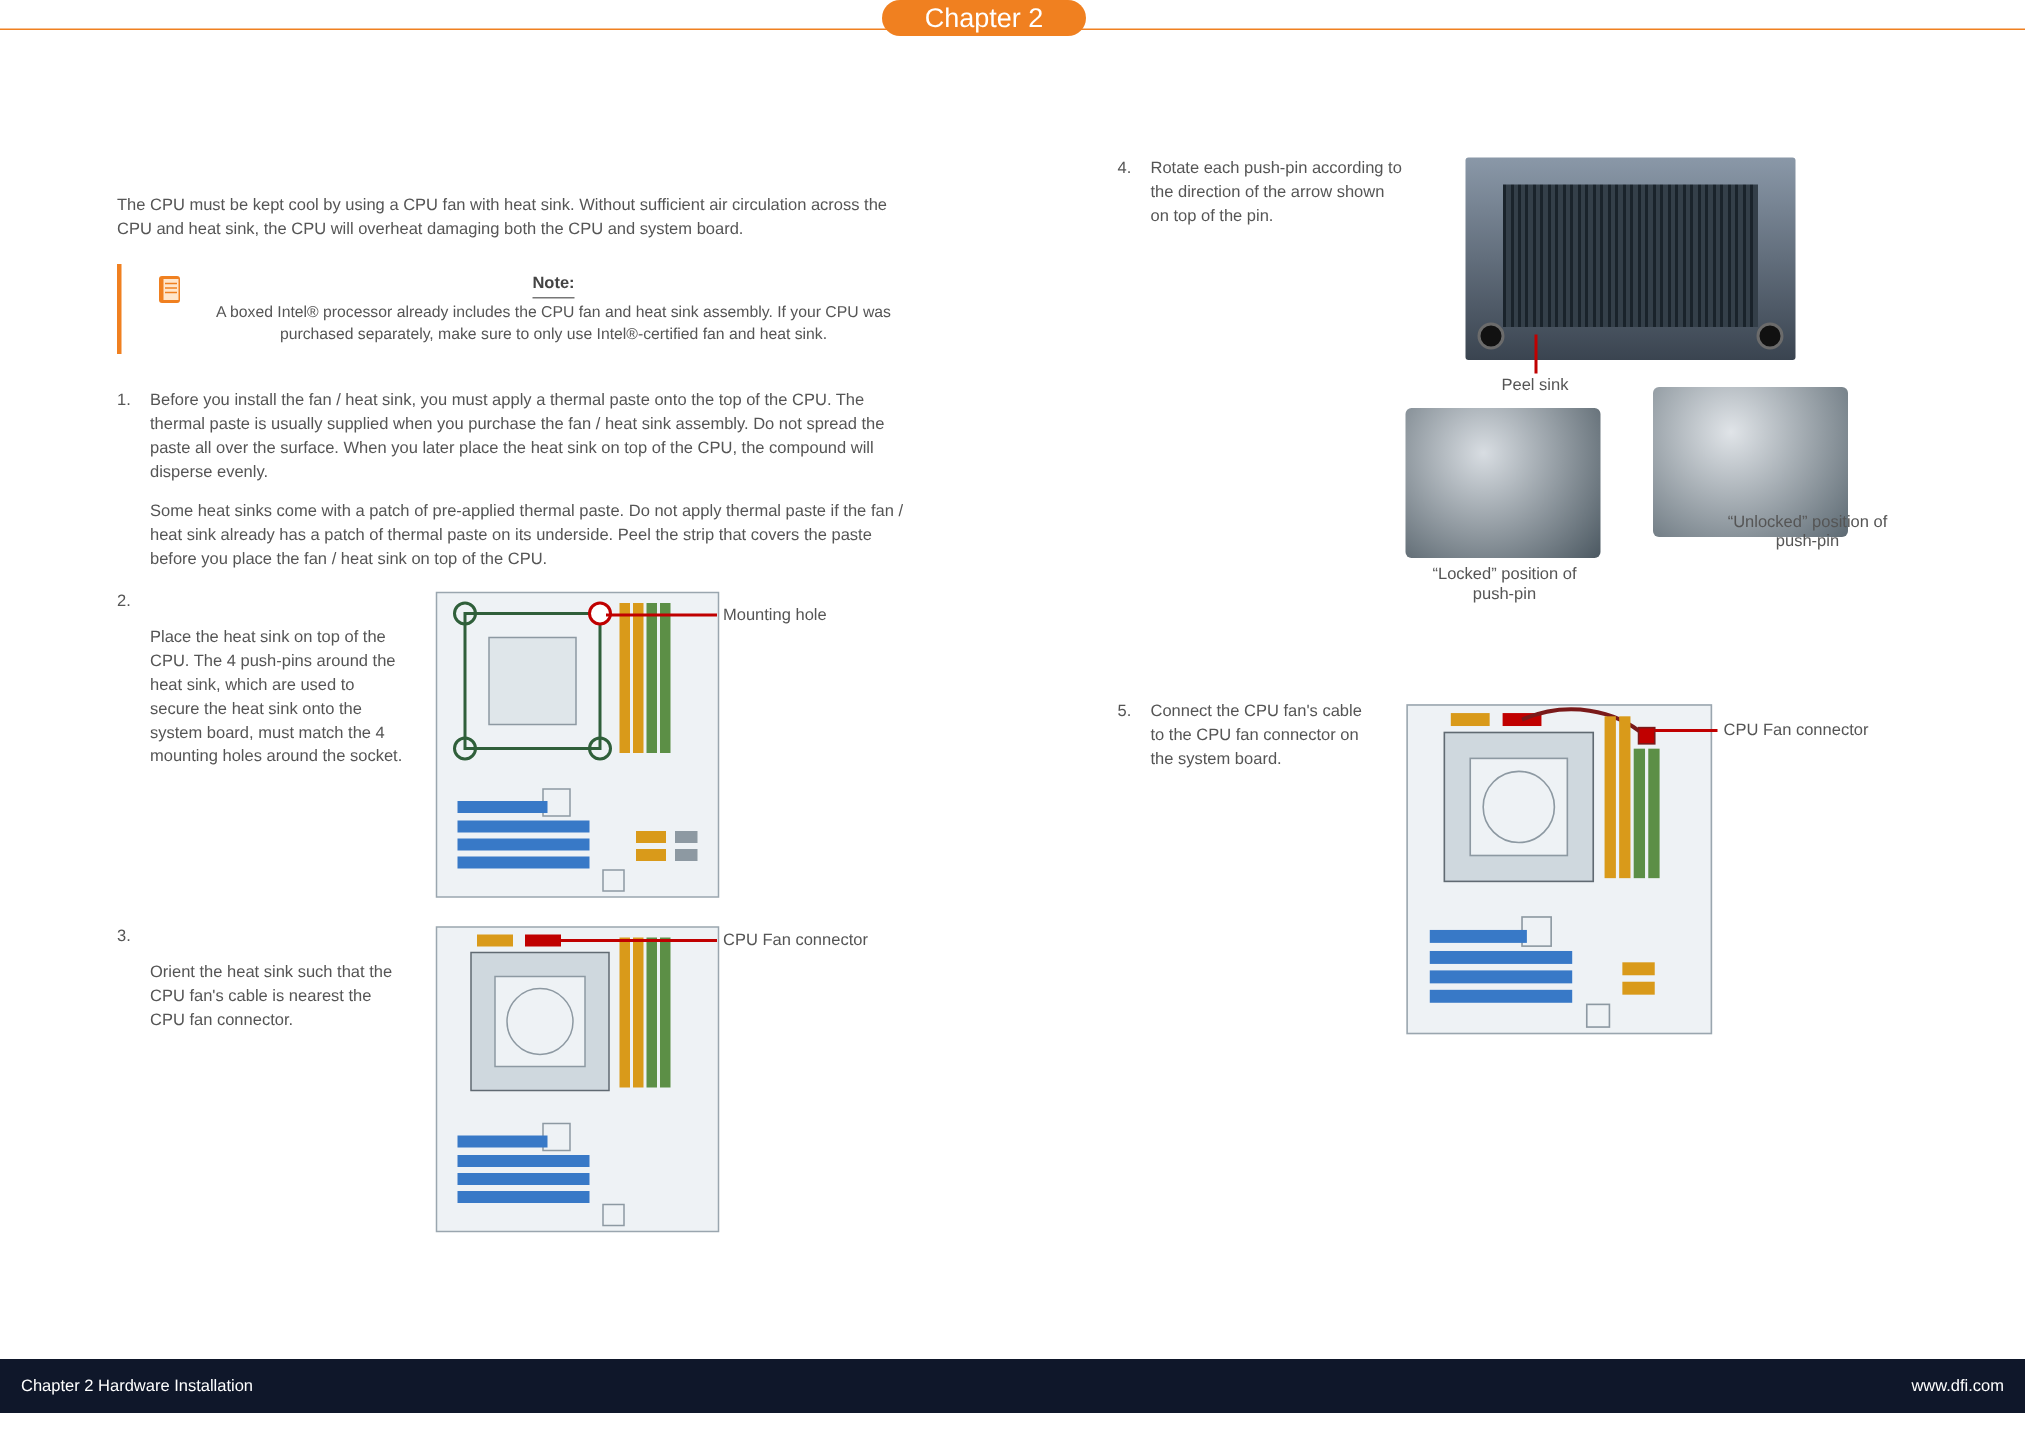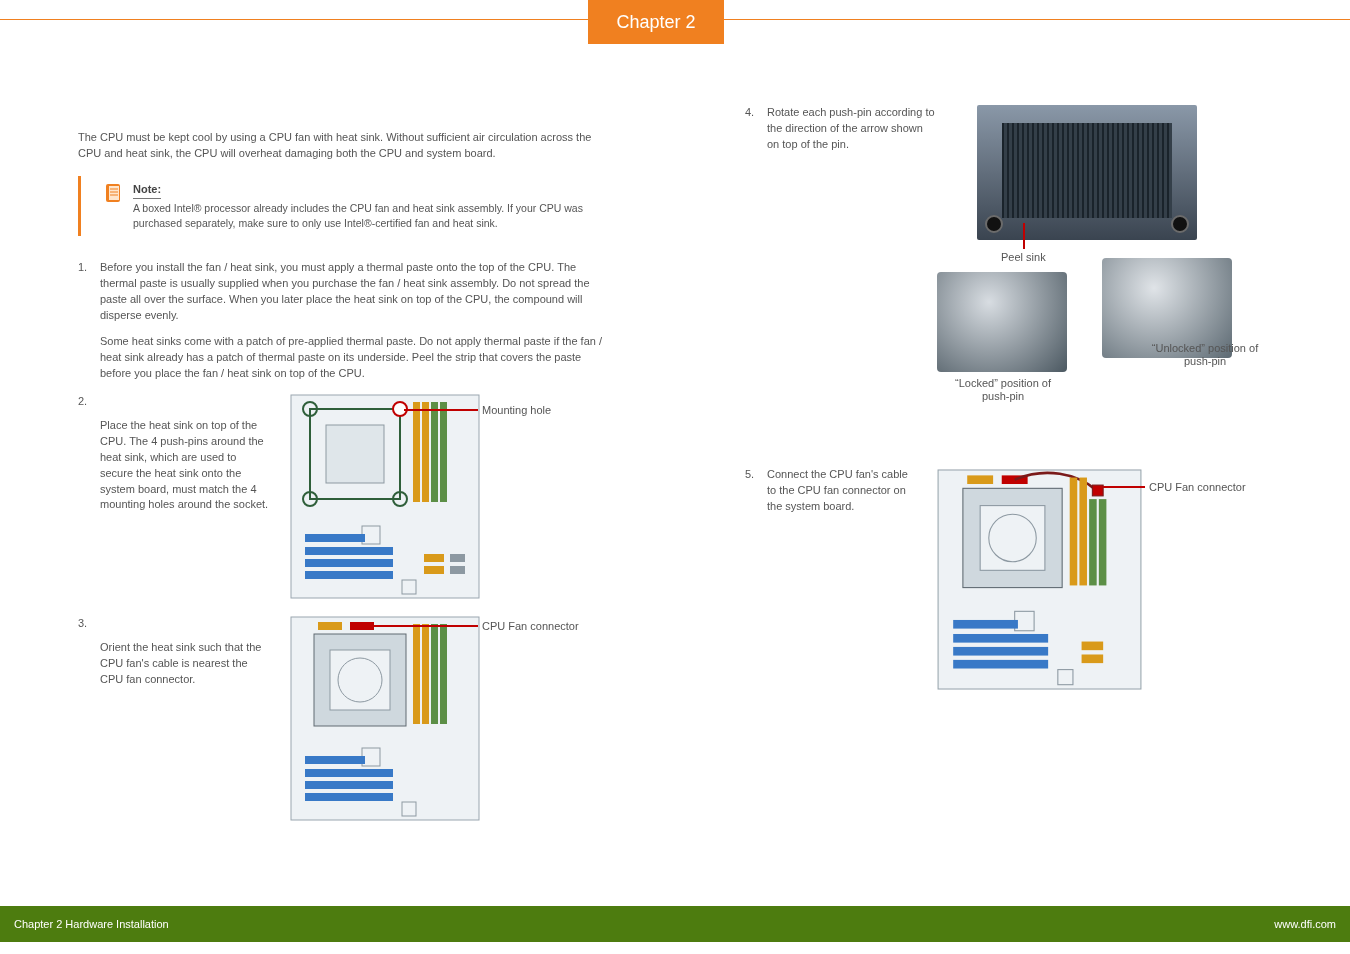--- a/index.html
+++ b/index.html
@@ -10,28 +10,29 @@
     background: #ffffff;
     color: #555555;
     position: relative;
     overflow: hidden;
   }
   .chapter-tab {
     position: absolute;
     top: 0;
     left: 588px;
     width: 136px;
-    height: 44px;
+    height: 24px;
     background: #f08020;
     color: #ffffff;
     font-size: 18px;
     display: flex;
     align-items: center;
     justify-content: center;
     z-index: 2;
+    border-radius: 14px;
   }
   .top-line {
     position: absolute;
     top: 19px;
     left: 0;
     right: 0;
     height: 1px;
     background: #f08020;
     z-index: 1;
   }
@@ -51,20 +52,21 @@
     line-height: 1.45;
     color: #555555;
   }
   .intro { margin-bottom: 14px; }
   .note-box {
     display: flex;
     border-left: 3px solid #f08020;
     padding: 6px 0 6px 22px;
     margin: 8px 0 24px 0;
     gap: 8px;
+    text-align: center;
   }
   .note-icon {
     width: 22px;
     height: 22px;
     flex: 0 0 22px;
   }
   .note-label {
     font-weight: bold;
     color: #444;
     border-bottom: 1px solid #777;
@@ -108,21 +110,21 @@
     font-size: 11px;
     color: #555;
     white-space: nowrap;
   }
   .footer {
     position: absolute;
     left: 0;
     right: 0;
     bottom: 12px;
     height: 22px;
-    background: #4d7c0f;
+    background: #0f172a;
     color: #ffffff;
     font-size: 11px;
     display: flex;
     justify-content: space-between;
     align-items: center;
     padding: 18px 14px;
   }
   .heatsink-figs {
     position: relative;
     width: 300px;

